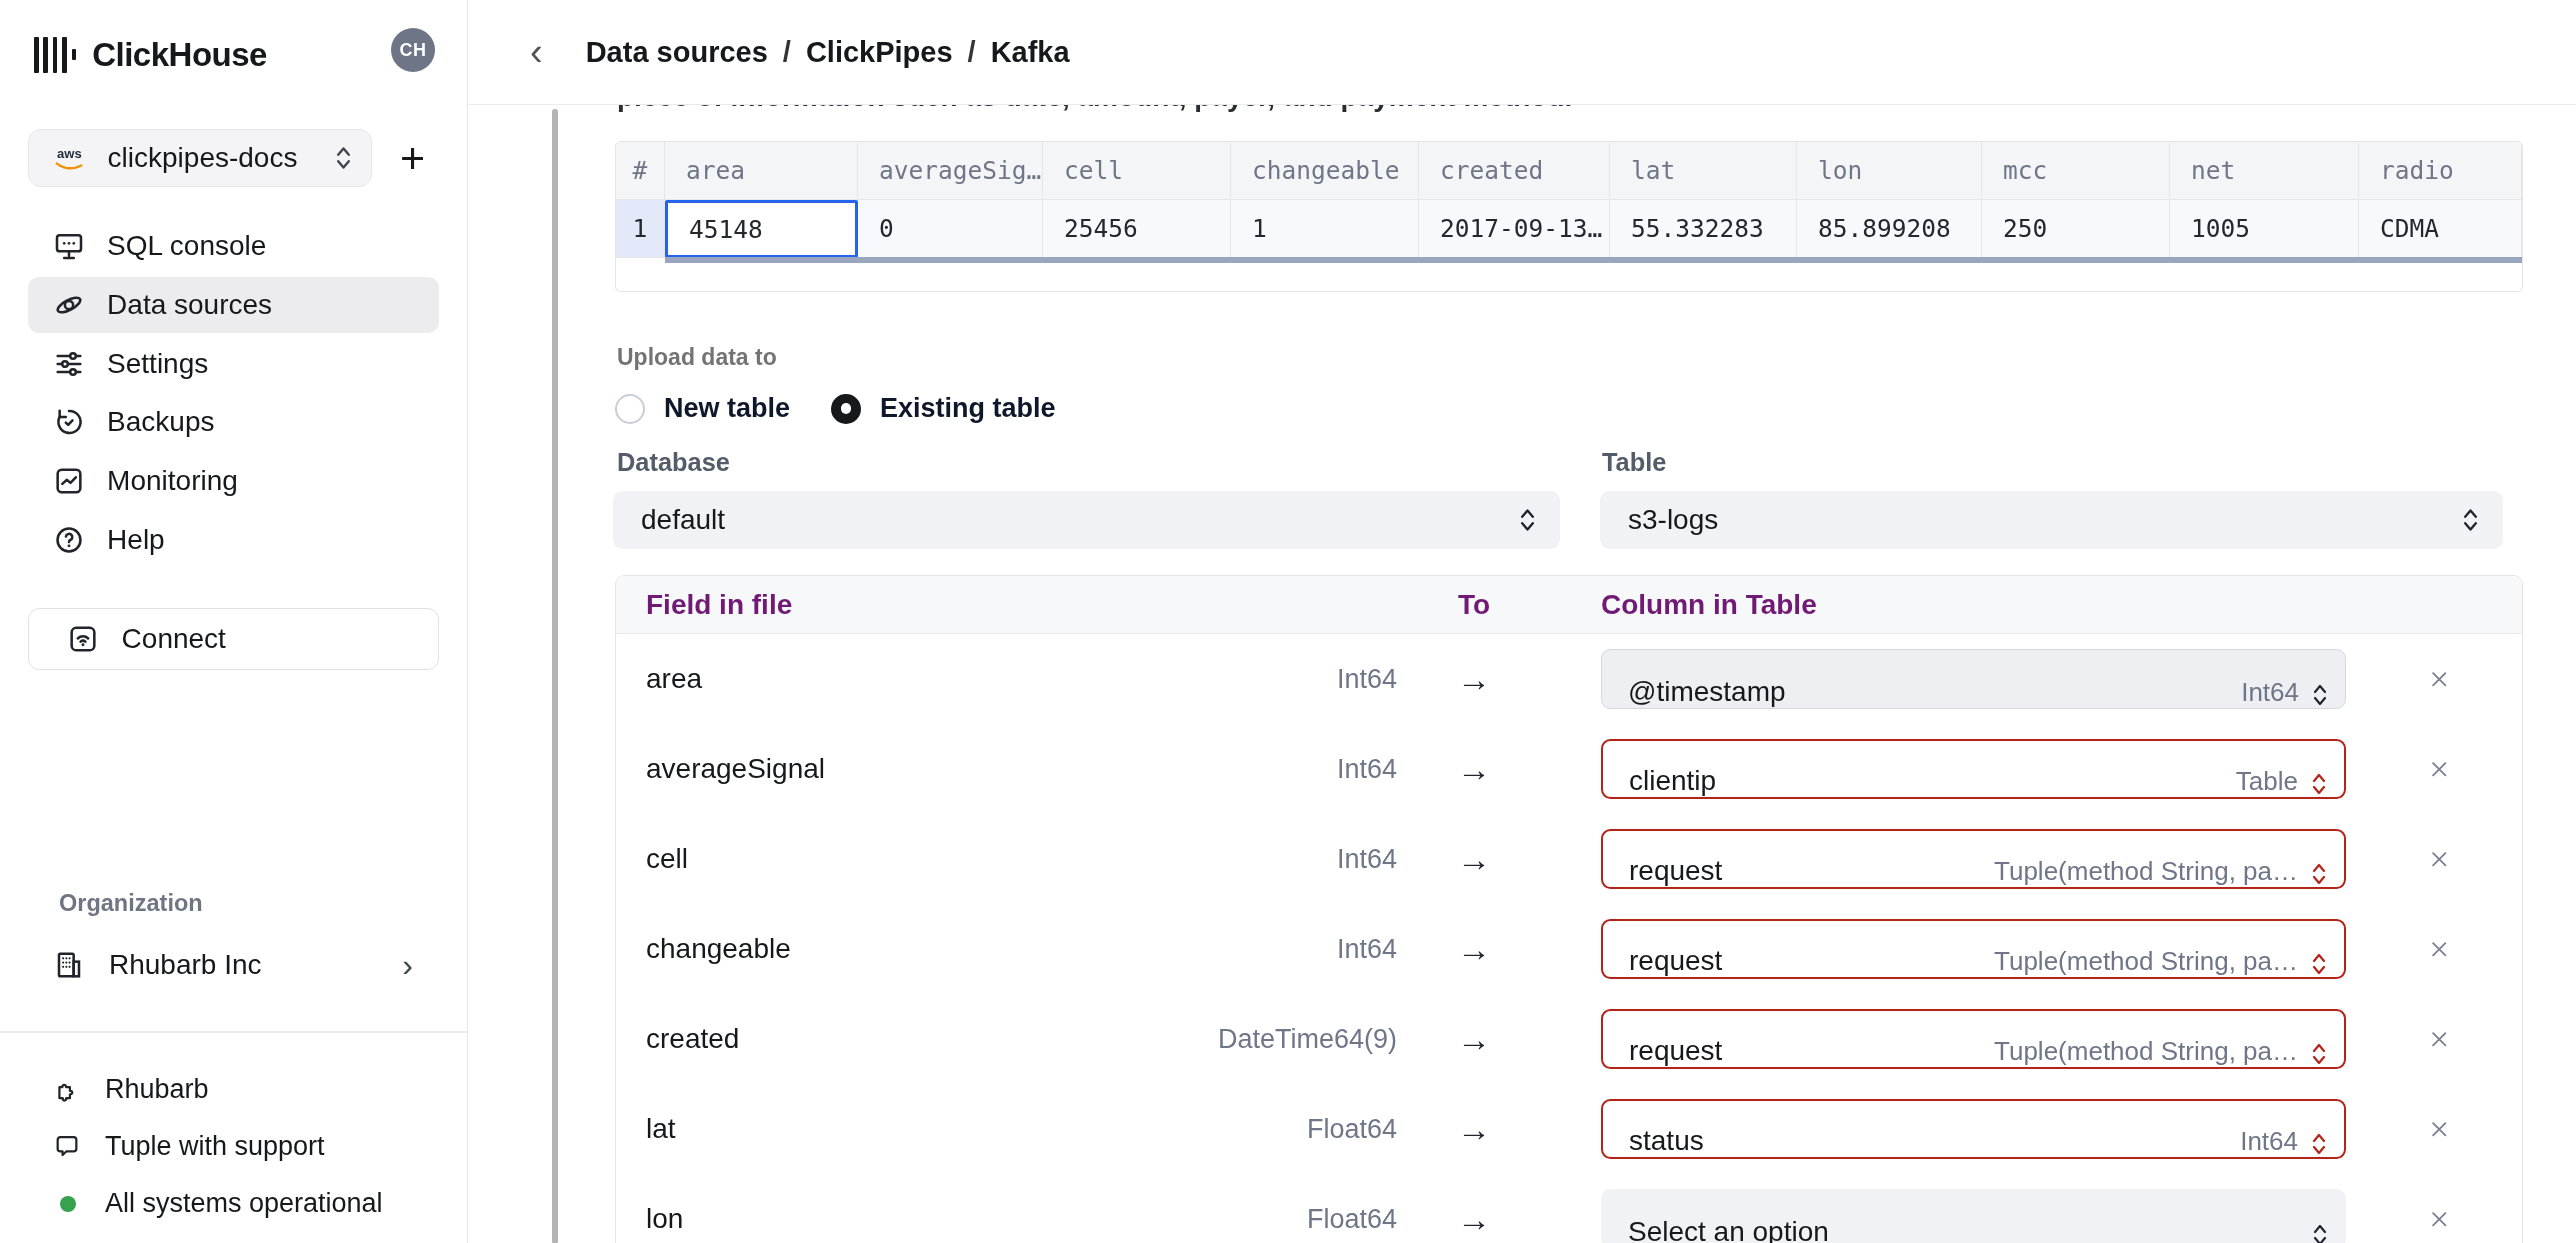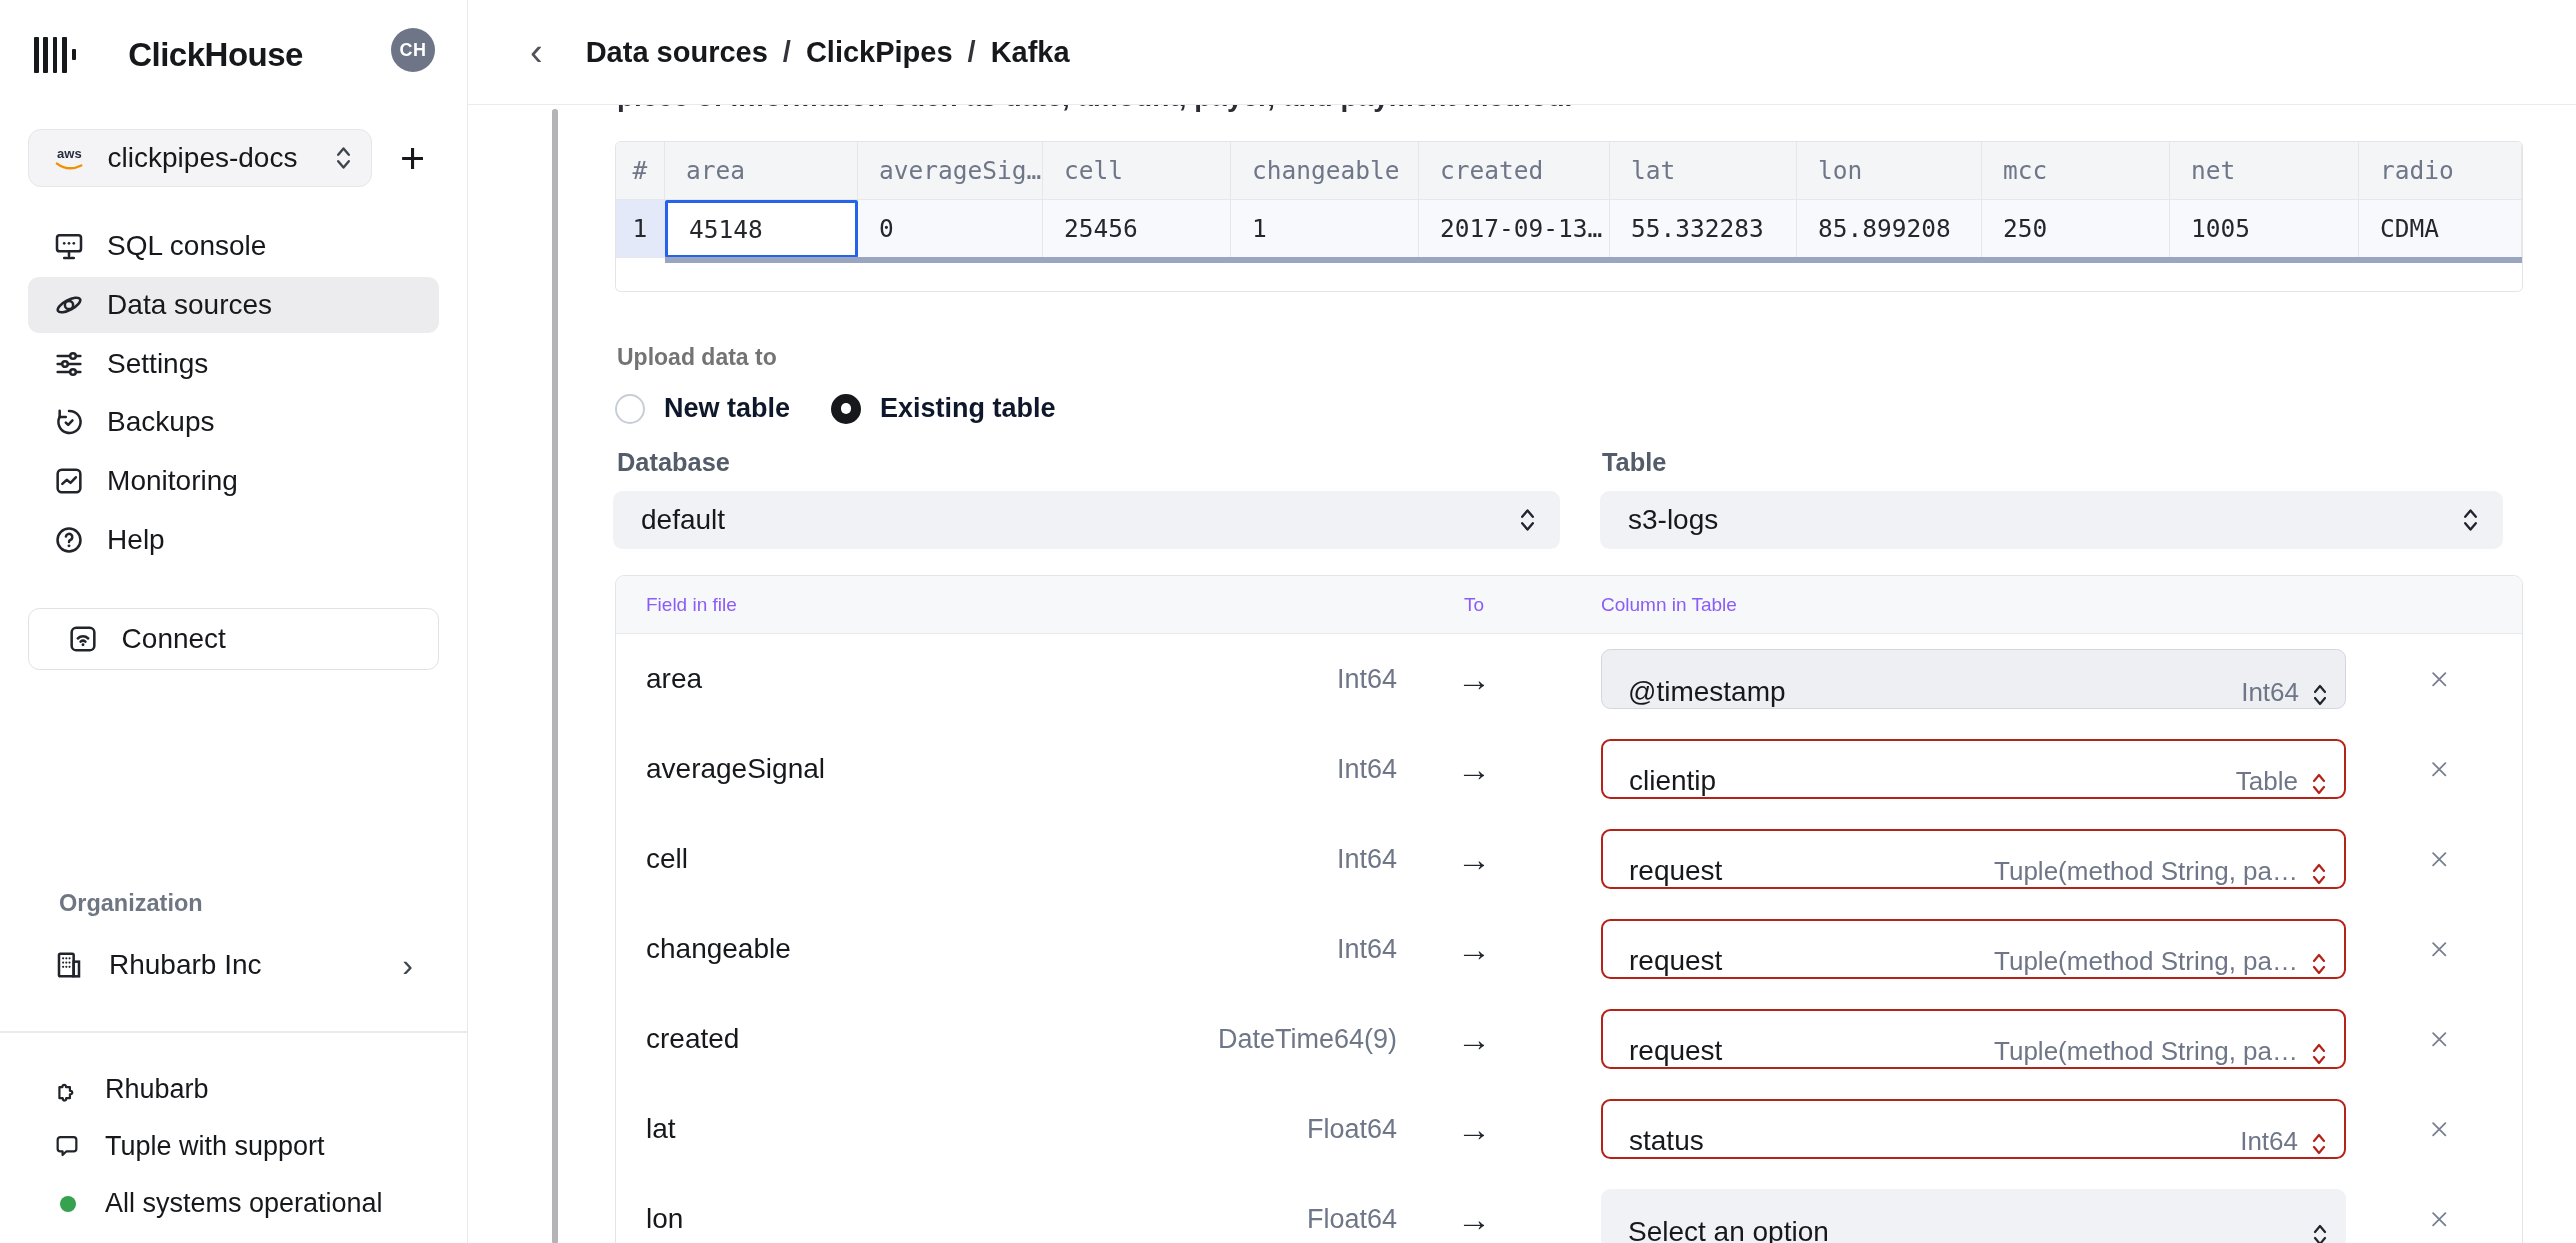--- a/index.html
+++ b/index.html
@@ -1,21 +1,21 @@
 <!DOCTYPE html>
 <html style="font-size:15px"><head>
 <meta charset="utf-8">
 <style>
   html,body{margin:0;padding:0;background:#fff;}
   body{width:2576px;height:1244px;overflow:hidden;font-family:"Liberation Sans",sans-serif;color:#18181b;}
   .root{position:relative;width:2576px;height:1244px;background:#fff;}
 
   
   .sidebar{position:absolute;left:0;top:0;width:468px;height:1244px;background:#fff;border-right:1.9px solid #e9eaee;box-sizing:border-box;}
-  .logo-row{position:absolute;left:34px;top:30px;display:flex;align-items:center;height:49px;gap:36px;}
+  .logo-row{position:absolute;left:34px;top:30px;display:flex;align-items:center;height:49px;}
   .ch-logo{display:flex;align-items:center;gap:4.7px;height:38px;margin-right:16px;}
   .ch-logo .bar{width:4.7px;height:36px;background:#17181c;border-radius:0.9px;}
   .ch-logo .bar.short{height:10.3px;}
   .logo-text{font-size:33px;font-weight:700;letter-spacing:-0.5px;color:#17181c;}
   .avatar{position:absolute;left:391px;top:28px;width:44px;height:44px;border-radius:50%;background:#6d7587;color:#fff;font-size:18px;font-weight:700;display:flex;align-items:center;justify-content:center;letter-spacing:0.5px;}
   .svc-row{position:absolute;left:28px;top:128px;width:411px;height:60px;display:flex;align-items:center;}
   .svc-pill{width:344px;height:58px;background:#f4f4f6;border:1.9px solid #e6e6ea;border-radius:13px;box-sizing:border-box;display:flex;align-items:center;padding:0 19px 0 21.6px;cursor:pointer;}
   .svc-pill .svc-label{font-size:28px;color:#17181c;margin-left:17px;flex:1;}
   .plus-btn{margin-left:28px;font-size:43px;font-weight:300;color:#17181c;line-height:1;cursor:pointer;}
   .nav{position:absolute;left:28px;top:218px;width:411px;}
@@ -74,21 +74,21 @@
   .db-label{left:149px;}
   .tbl-label{left:1134px;}
   .big-select{position:absolute;top:491px;height:58px;background:#f1f2f6;border-radius:9.4px;box-sizing:border-box;display:flex;align-items:center;padding:0 24.5px 0 28px;cursor:pointer;}
   .db-select{left:145px;width:947px;}
   .tbl-select{left:1132px;width:903px;}
   .big-select .sel-value{font-size:28px;color:#17181c;flex:1;}
 
   
   .mtable{position:absolute;left:147px;top:575px;width:1908px;height:669px;border:1.9px solid #e3e4e8;border-radius:9.4px 9.4px 0 0;box-sizing:border-box;background:#fff;overflow:hidden;z-index:2;}
   .mhead{position:relative;height:57px;background:#f7f8fa;border-bottom:1.9px solid #e9eaee;}
-  .mhead span{position:absolute;top:0;height:57px;display:flex;align-items:center;font-size:19px;font-weight:400;color:#8b5cf6;}
+  .mhead span{position:absolute;top:0;height:57px;display:flex;align-items:center;font-size:28px;font-weight:700;color:#701a75;}
   .mh-field{left:30px;}
   .mh-to{left:828px;width:60px;justify-content:center;}
   .mh-col{left:985px;}
   .mrow{position:relative;height:90px;}
   .mfield{position:absolute;left:30px;top:0;height:90px;display:flex;align-items:center;font-size:28px;color:#17181c;}
   .mtype{position:absolute;left:0;width:781px;top:0;height:90px;display:flex;align-items:center;justify-content:flex-end;font-size:27px;color:#6e7687;}
   .marrow{position:absolute;left:828px;width:60px;top:0;height:90px;display:flex;align-items:center;justify-content:center;font-size:34px;color:#1f242d;}
   .msel{position:absolute;left:985px;top:15px;width:745px;height:60px;box-sizing:border-box;border-radius:9.4px;display:flex;align-items:flex-end;padding:0 17px 0 26px;cursor:pointer;}
   .msel.default{background:#edeff3;border:1.9px solid #d3d6dd;}
   .msel.error{background:#fff;border:2.8px solid #b42318;}

